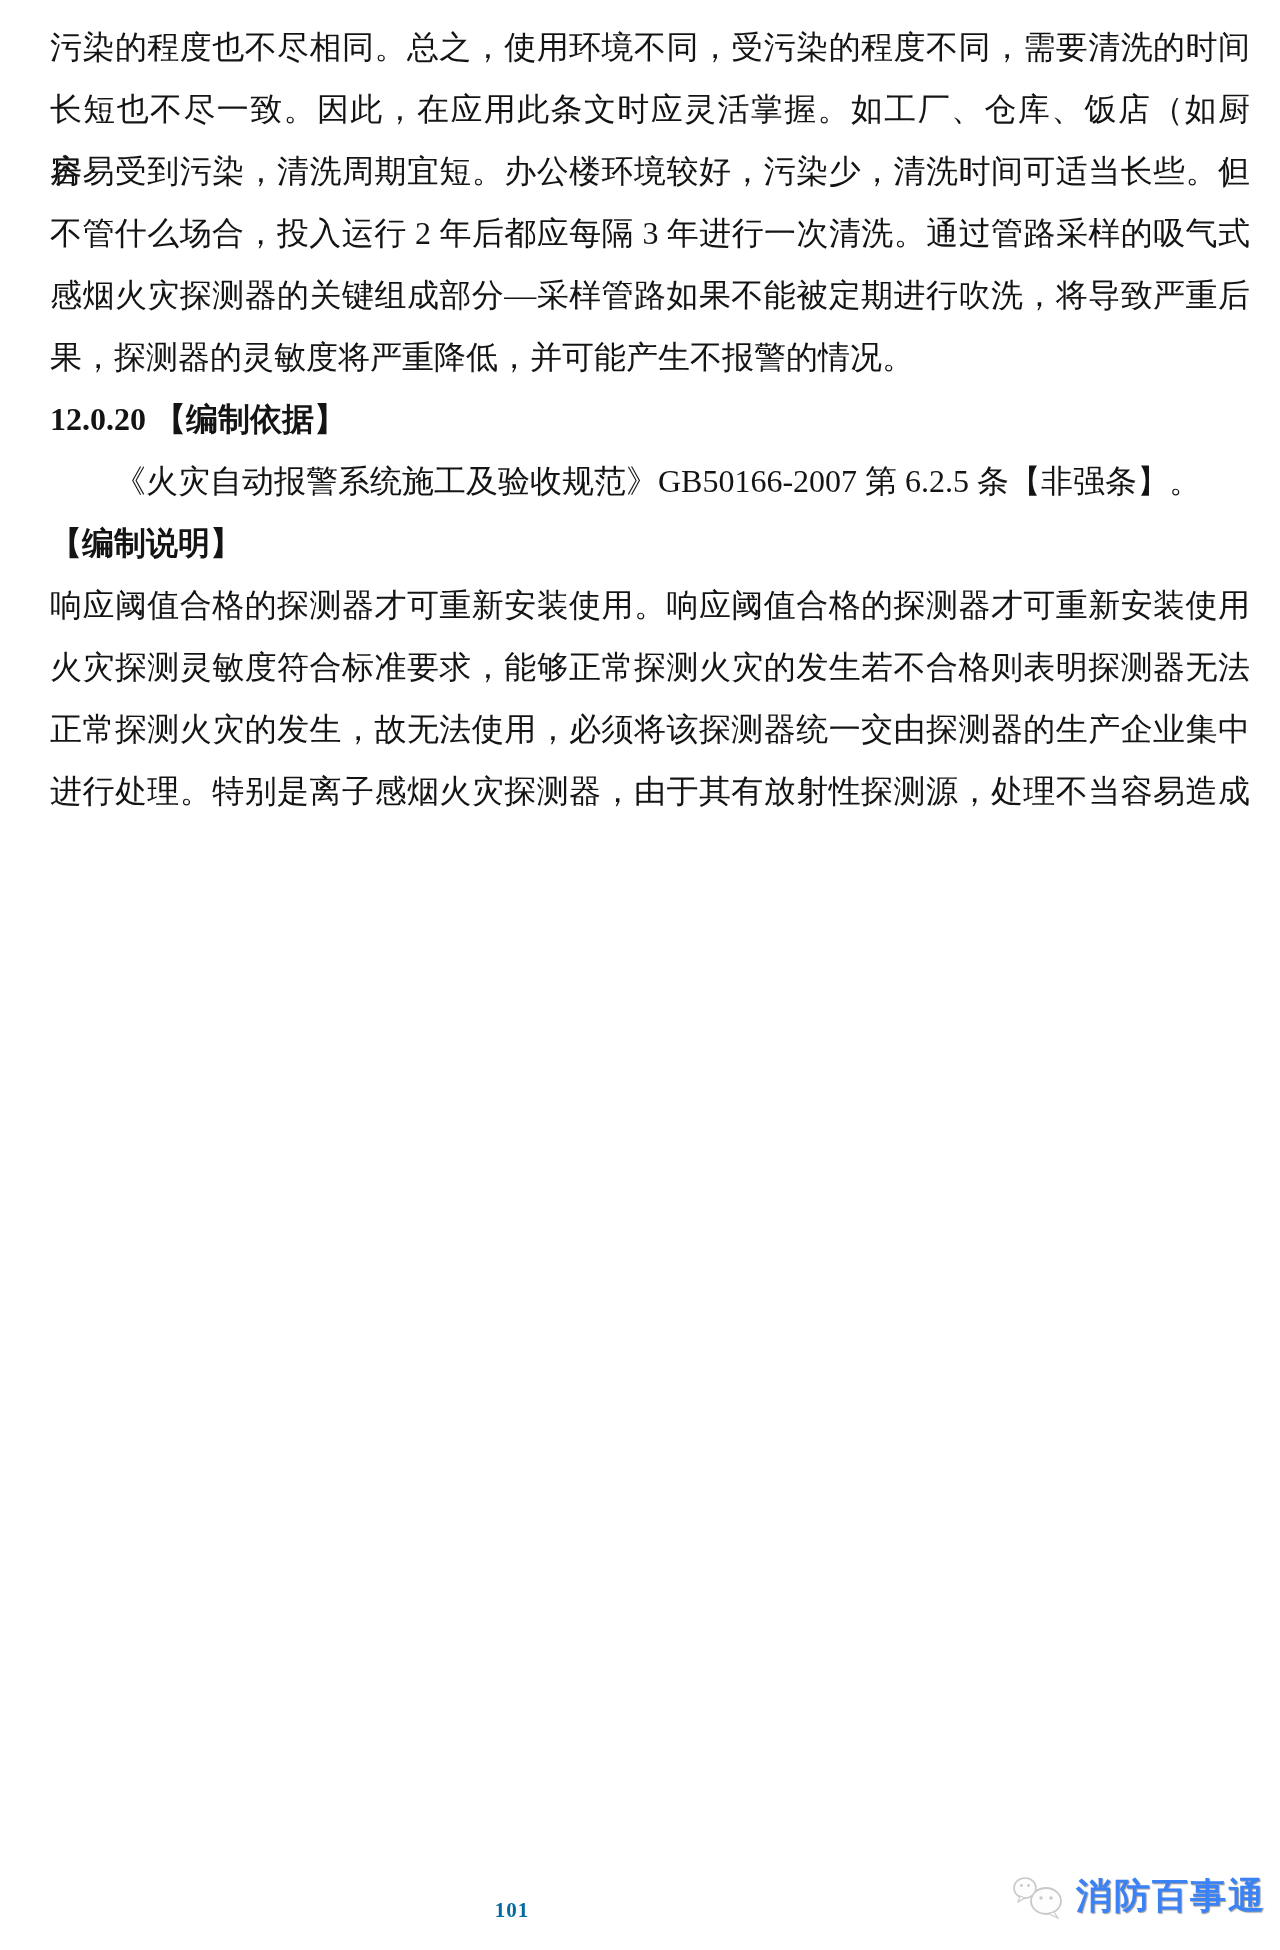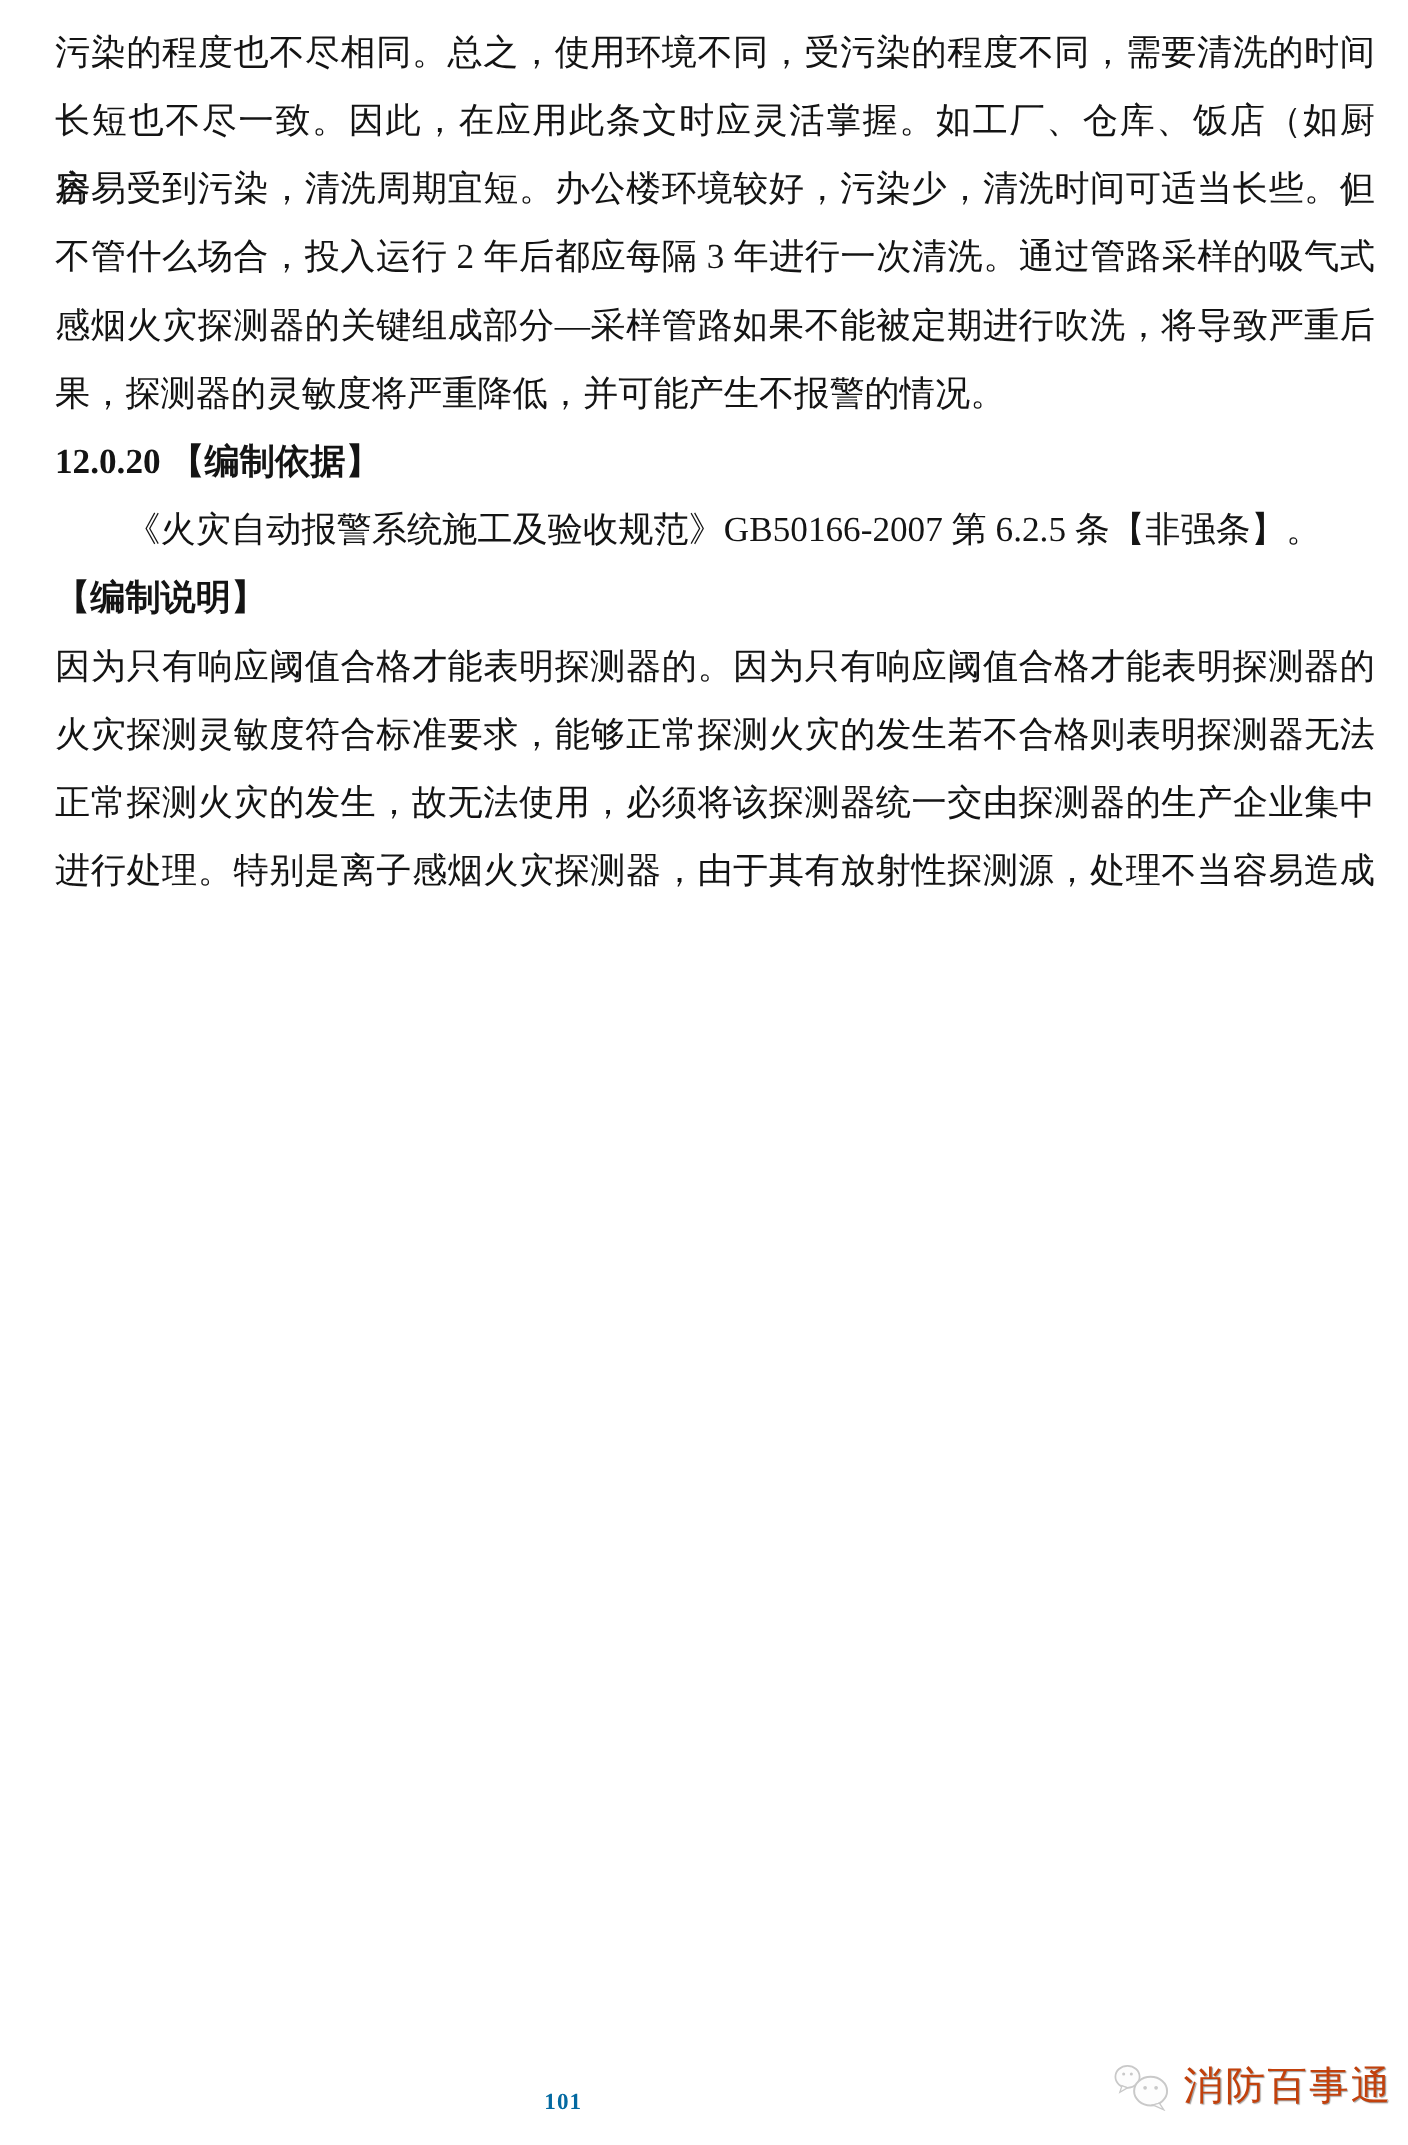--- a/index.html
+++ b/index.html
@@ -65,23 +65,24 @@
     gap: 6px;
   }
   .watermark-icon {
     width: 58px;
     height: 44px;
     flex: 0 0 auto;
   }
   .watermark-text {
     font-size: 36px;
     letter-spacing: 2px;
-    color: #c2410c;
+    color: #3b82f6;
     text-shadow: 1px 1px 1px #9e9e9e, -1px -1px 0 #ffffff;
     font-family: "Liberation Sans", "DejaVu Sans", sans-serif;
+    font-weight: bold;
   }
 </style>
 </head>
 <body>
 
 <div class="page">
 
   <div class="content">
 
     <div>
@@ -99,21 +100,21 @@
 
     <div>
         <div class="line line-end">　　《火灾自动报警系统施工及验收规范》GB50166-2007 第 6.2.5 条【非强条】。</div>
       </div>
 
     <div class="bold">
         <div class="line line-end">【编制说明】</div>
       </div>
 
     <div>
-        <div class="line line-fill">因为只有响应阈值合格才能表明探测器的。因为只有响应阈值合格才能表明探测器的</div>
+        <div class="line line-fill">响应阈值合格的探测器才可重新安装使用。响应阈值合格的探测器才可重新安装使用</div>
         <div class="line line-fill">火灾探测灵敏度符合标准要求，能够正常探测火灾的发生若不合格则表明探测器无法</div>
         <div class="line line-fill">正常探测火灾的发生，故无法使用，必须将该探测器统一交由探测器的生产企业集中</div>
         <div class="line line-fill">进行处理。特别是离子感烟火灾探测器，由于其有放射性探测源，处理不当容易造成</div>
       </div>
 
   </div>
 
   <div class="watermark">
     <svg class="watermark-icon" viewBox="0 0 58 44" xmlns="http://www.w3.org/2000/svg">
 

